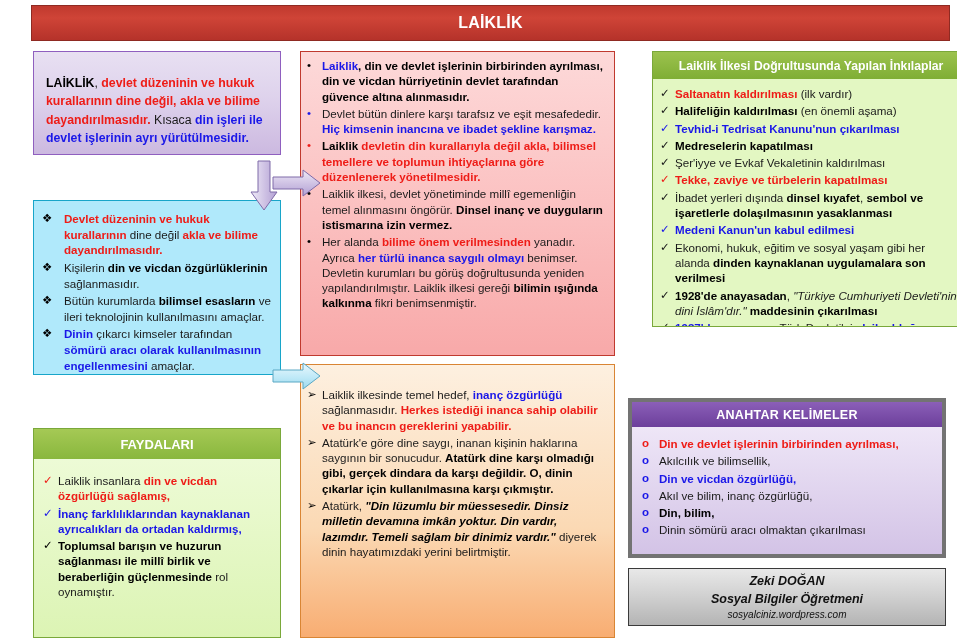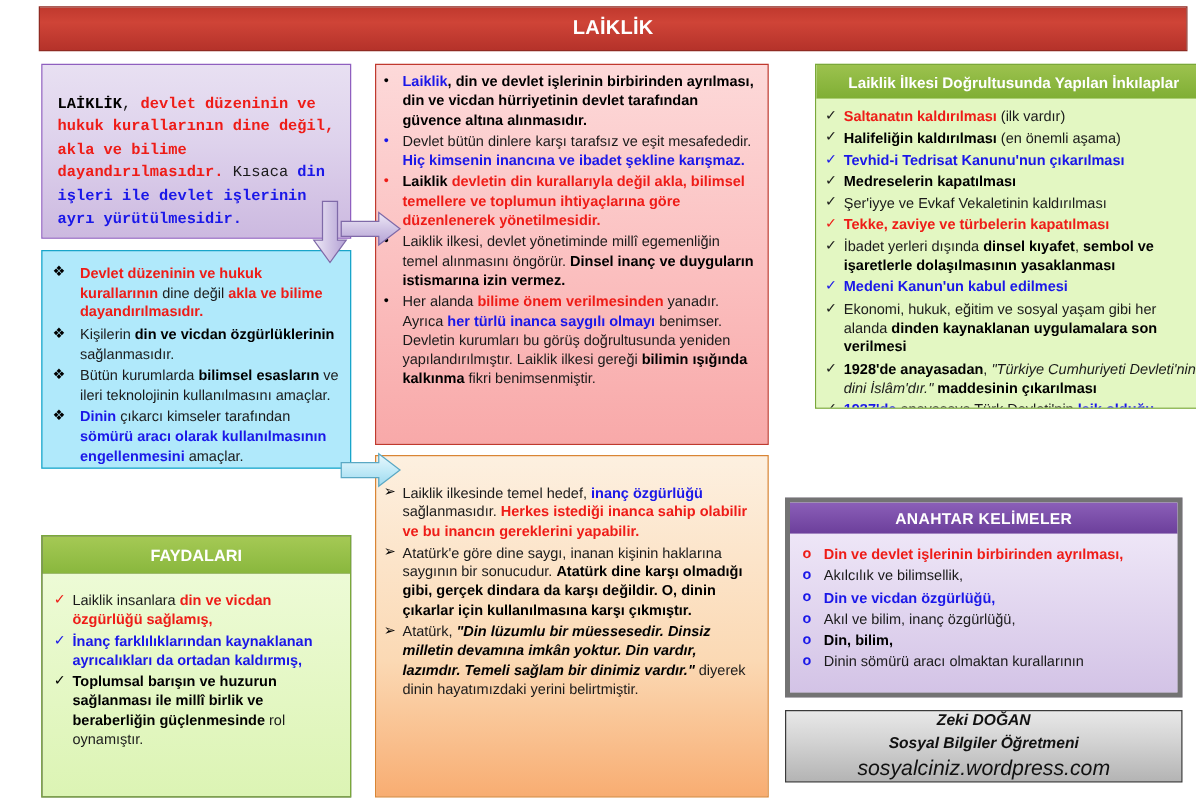--- a/index.html
+++ b/index.html
@@ -92,24 +92,23 @@
 
   
   .r  { color: #ee1c17; font-weight: bold; }
   .b  { color: #1a17e8; font-weight: bold; }
   .k  { color: #000000; font-weight: bold; }
   .n  { color: #1a1a1a; font-weight: normal; }
   .i  { font-style: italic; }
 
   
   #box-definition {
-    left: 33px; top: 51px; width: 248px; height: 140px;
+    left: 33px; top: 51px; width: 248px; height: 104px;
     background: linear-gradient(to bottom, #e8e0f2 0%, #ded2ec 45%, #ccb9e0 100%);
     border: 1px solid #8f5fbf;
-    font-family: Liberation Mono, monospace;
   }
   #box-definition .box-body {
     padding: 22px 12px 10px 12px;
     font-size: 12.3px;
     line-height: 1.5;
   }
 
   
   #box-features {
     left: 33px; top: 200px; width: 248px; height: 175px;
@@ -214,21 +213,21 @@
   #box-signature .sig-line {
     font-style: italic;
     font-weight: bold;
     font-size: 12.5px;
     color: #111111;
     line-height: 1.45;
   }
   #box-signature .sig-url {
     font-style: italic;
     font-weight: normal;
-    font-size: 17px;
+    font-size: 10px;
     color: #111111;
     line-height: 1.45;
   }
 
   
   .arrow {
     position: absolute;
   }
   #arrow-down-def-feat { left: 249px; top: 160px; }
   #arrow-right-def-main { left: 272px; top: 168px; }
@@ -407,21 +406,21 @@
           <li>
             <span class="mk" style="color: rgb(26, 23, 232);">o</span>
             <span class="tx"><span class="n">Akıl ve bilim, inanç özgürlüğü,</span></span>
           </li>
           <li>
             <span class="mk" style="color: rgb(26, 23, 232);">o</span>
             <span class="tx"><span class="k">Din, bilim,</span></span>
           </li>
           <li>
             <span class="mk" style="color: rgb(26, 23, 232);">o</span>
-            <span class="tx"><span class="n">Dinin sömürü aracı olmaktan kurallarının</span></span>
+            <span class="tx"><span class="n">Dinin sömürü aracı olmaktan çıkarılması</span></span>
           </li>
         </ul>
     </div>
   </div>
 
   <div class="box" id="box-signature">
     <div class="sig-line">Zeki DOĞAN</div>
     <div class="sig-line">Sosyal Bilgiler Öğretmeni</div>
     <div class="sig-url">sosyalciniz.wordpress.com</div>
   </div>

